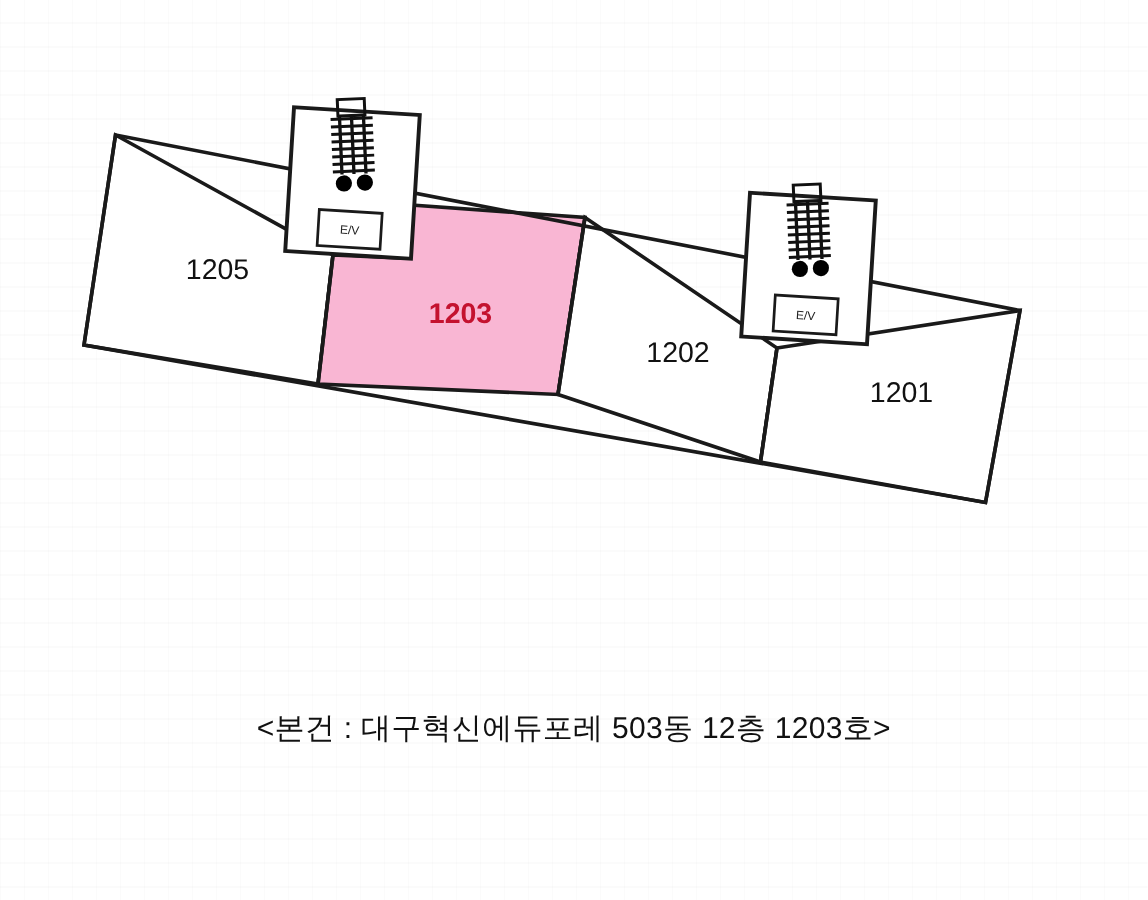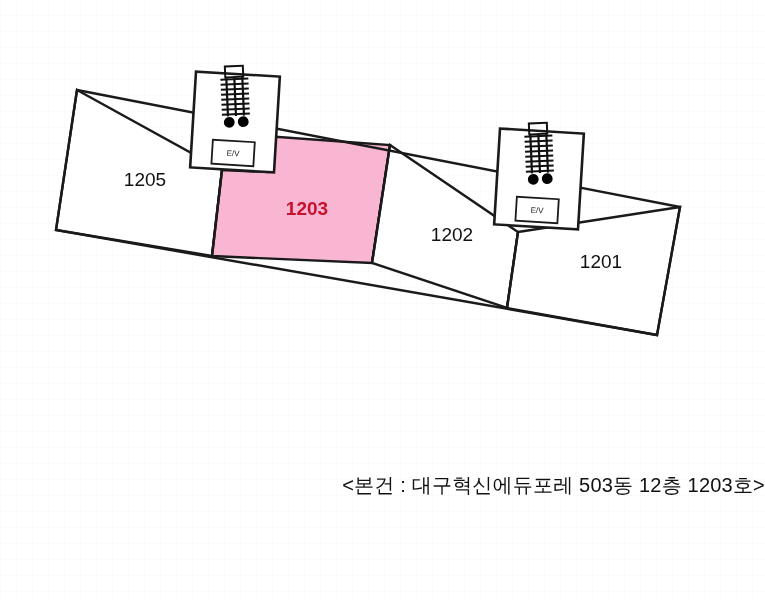--- a/index.html
+++ b/index.html
@@ -96,21 +96,21 @@
     font-size: 8px;
     fill: #222222;
     text-anchor: middle;
     dominant-baseline: middle;
   }
   #caption {
     position: absolute;
     left: 0;
     right: 0;
     top: 472px;
-    text-align: right;
+    text-align: center;
     font-family: "Liberation Sans", "DejaVu Sans", sans-serif;
     font-size: 20px;
     color: #111111;
     letter-spacing: 0.2px;
     white-space: nowrap;
   }
 </style>
 </head>
 <body>
 

